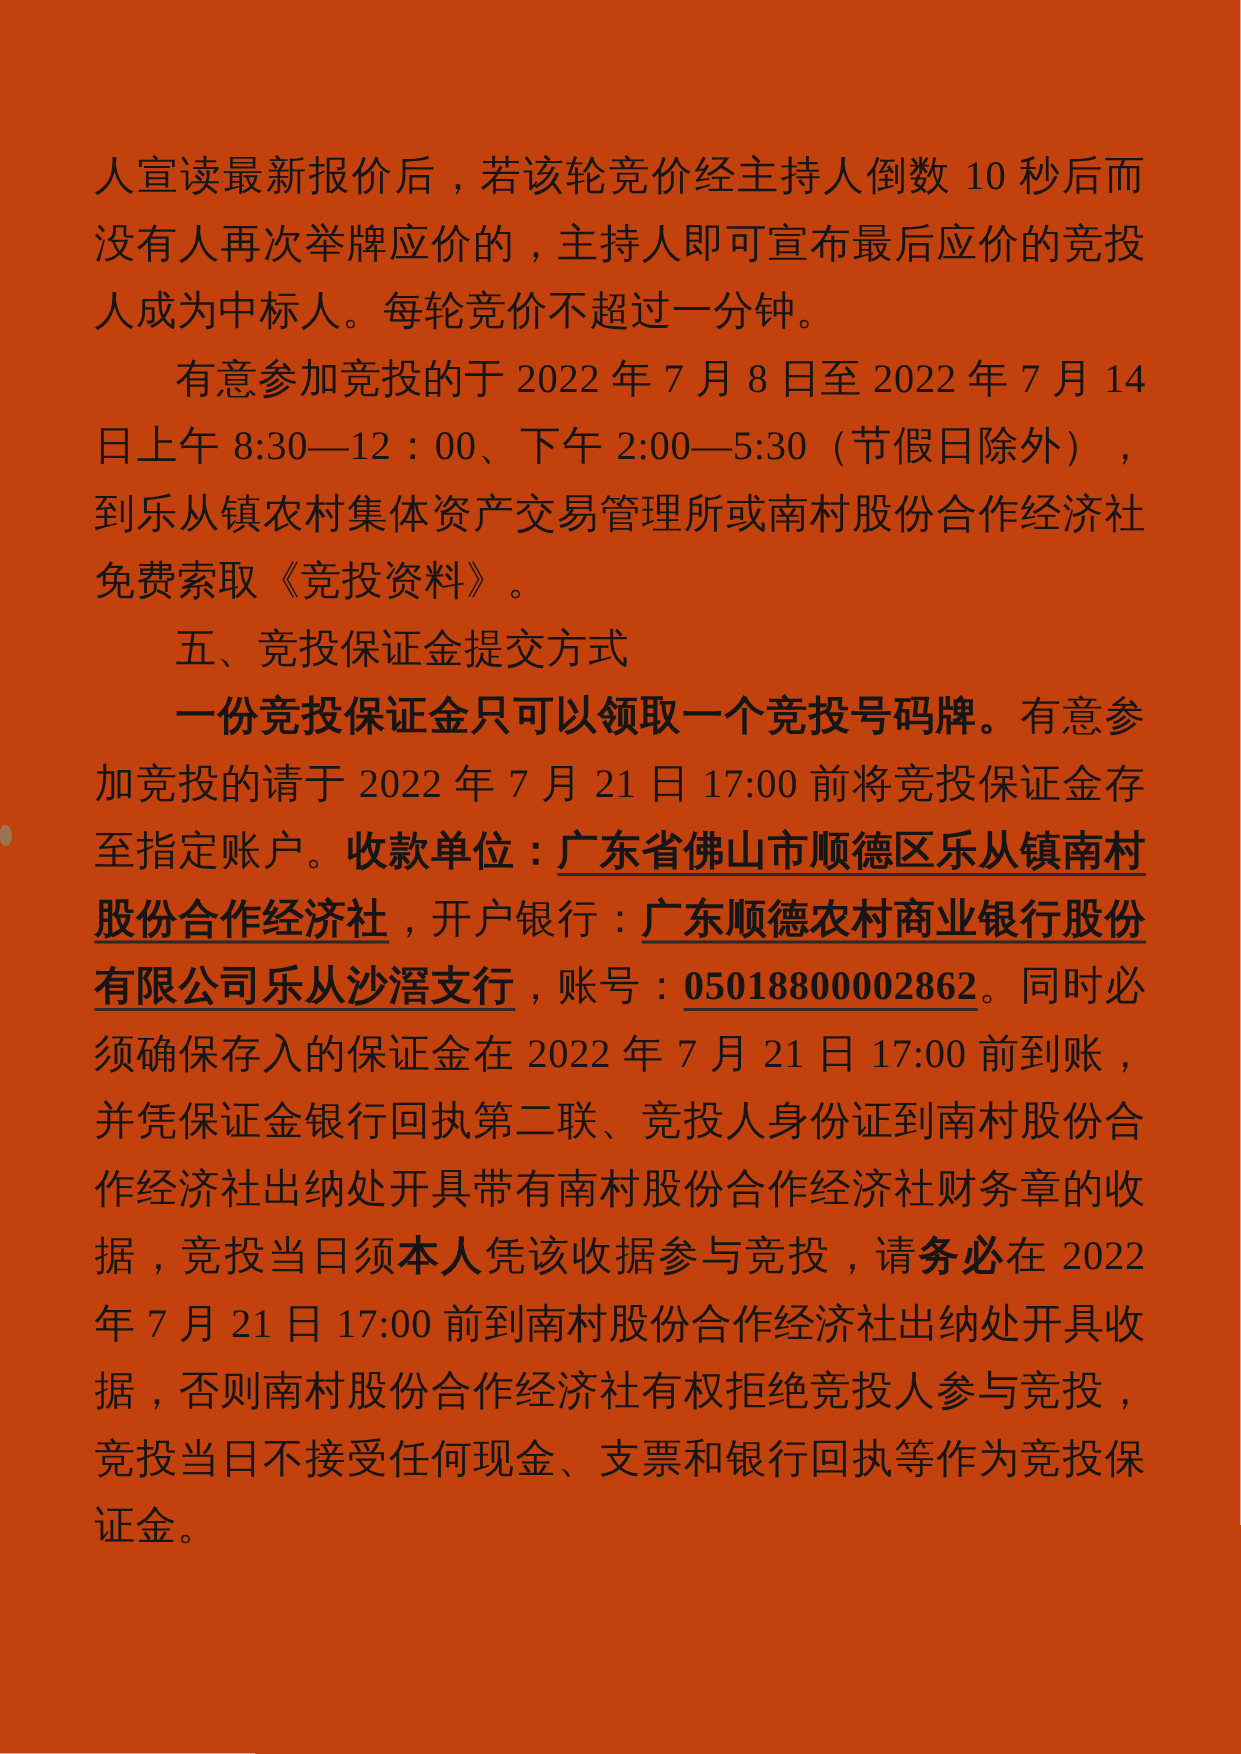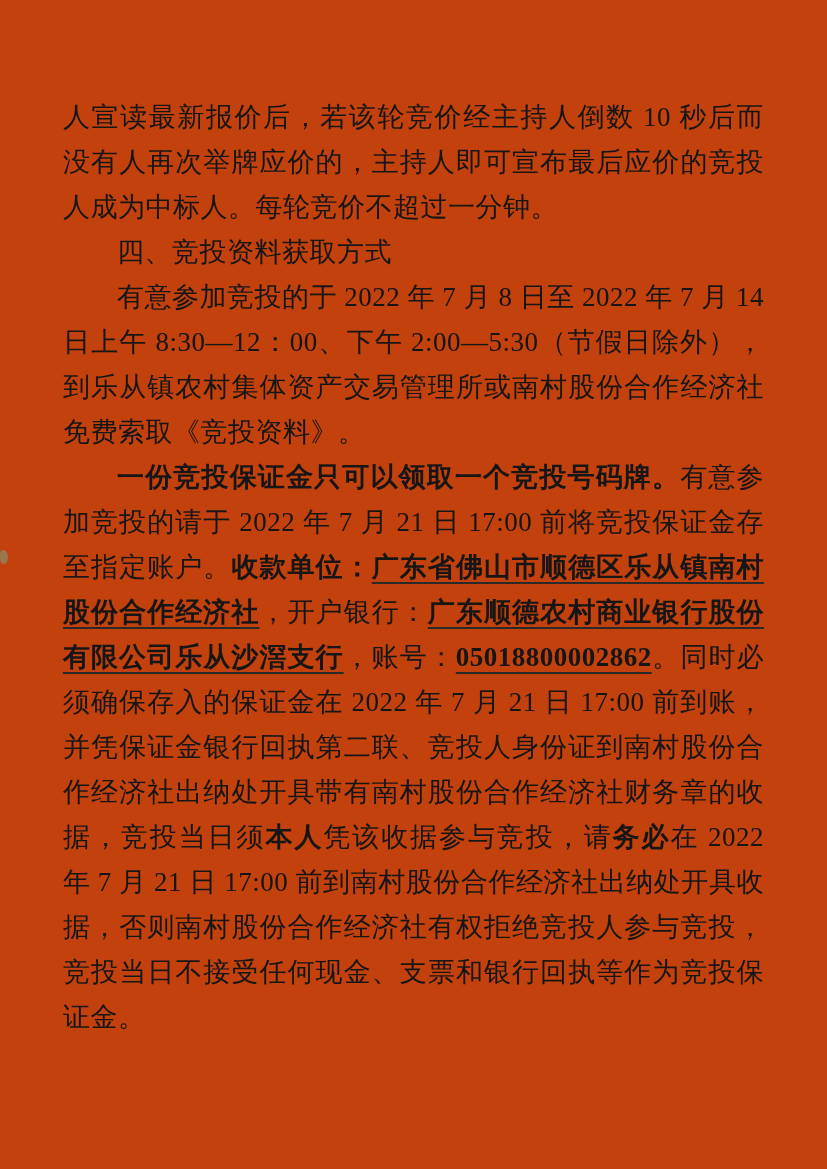--- a/index.html
+++ b/index.html
@@ -42,17 +42,17 @@
     border-radius: 40% 60% 55% 45%;
   }
 </style>
 </head>
 <body>
 
 <div class="page">
   <div class="edge-mark"></div>
   <div class="doc-body">
       <p class="para"><span class="">人宣读最新报价后，若该轮竞价经主持人倒数 10 秒后而没有人再次举牌应价的，主持人即可宣布最后应价的竞投人成为中标人。每轮竞价不超过一分钟。</span></p>
-      <p class="para indent"><span class="">四、竞投资料获取方式</span></p>
       <p class="para indent"><span class="">有意参加竞投的于 2022 年 7 月 8 日至 2022 年 7 月 14 日上午 8:30—12：00、下午 2:00—5:30（节假日除外），到乐从镇农村集体资产交易管理所或南村股份合作经济社免费索取《竞投资料》。</span></p>
+      <p class="para indent"><span class="">五、竞投保证金提交方式</span></p>
       <p class="para indent"><span class="seg-b ">一份竞投保证金只可以领取一个竞投号码牌。</span><span class="">有意参加竞投的请于 2022 年 7 月 21 日 17:00 前将竞投保证金存至指定账户。</span><span class="seg-b ">收款单位：</span><span class="seg-b seg-u">广东省佛山市顺德区乐从镇南村股份合作经济社</span><span class="">，开户银行：</span><span class="seg-b seg-u">广东顺德农村商业银行股份有限公司乐从沙滘支行</span><span class="">，账号：</span><span class="seg-b seg-u">05018800002862</span><span class="">。同时必须确保存入的保证金在 2022 年 7 月 21 日 17:00 前到账，并凭保证金银行回执第二联、竞投人身份证到南村股份合作经济社出纳处开具带有南村股份合作经济社财务章的收据，竞投当日须</span><span class="seg-b ">本人</span><span class="">凭该收据参与竞投，请</span><span class="seg-b ">务必</span><span class="">在 2022 年 7 月 21 日 17:00 前到南村股份合作经济社出纳处开具收据，否则南村股份合作经济社有权拒绝竞投人参与竞投，竞投当日不接受任何现金、支票和银行回执等作为竞投保证金。</span></p>
     </div>
 </div>
 
 </body></html>

